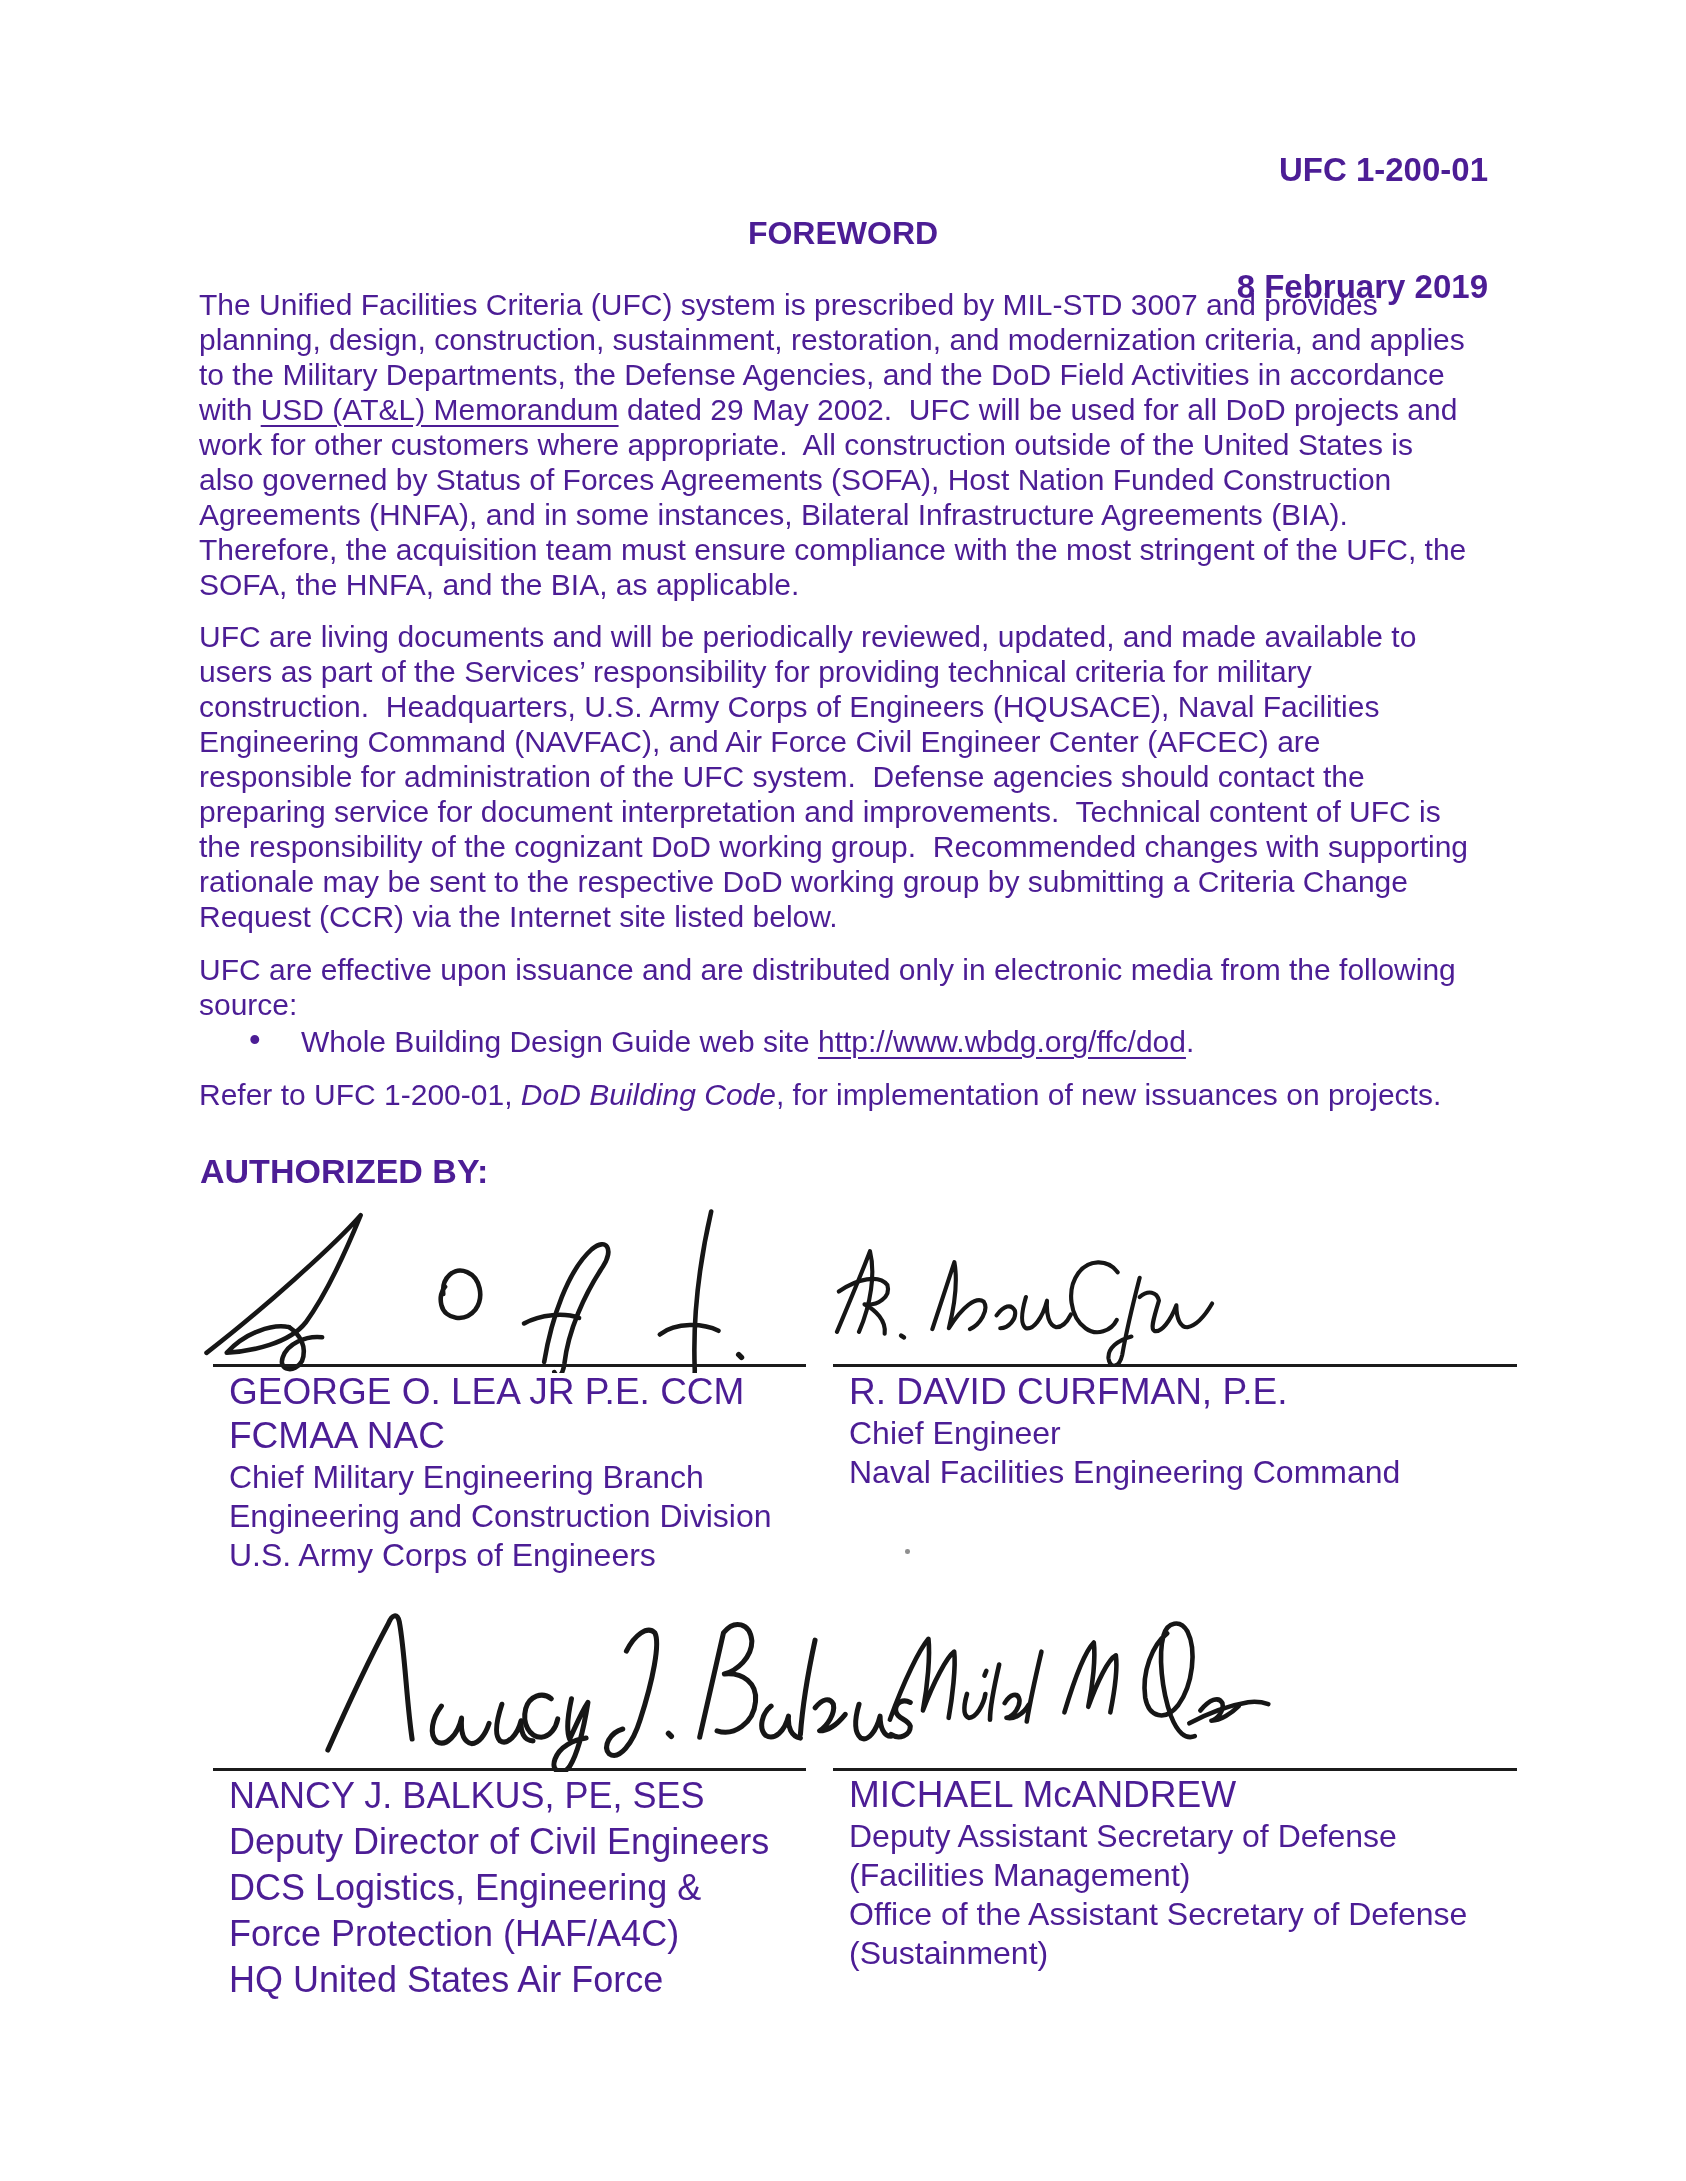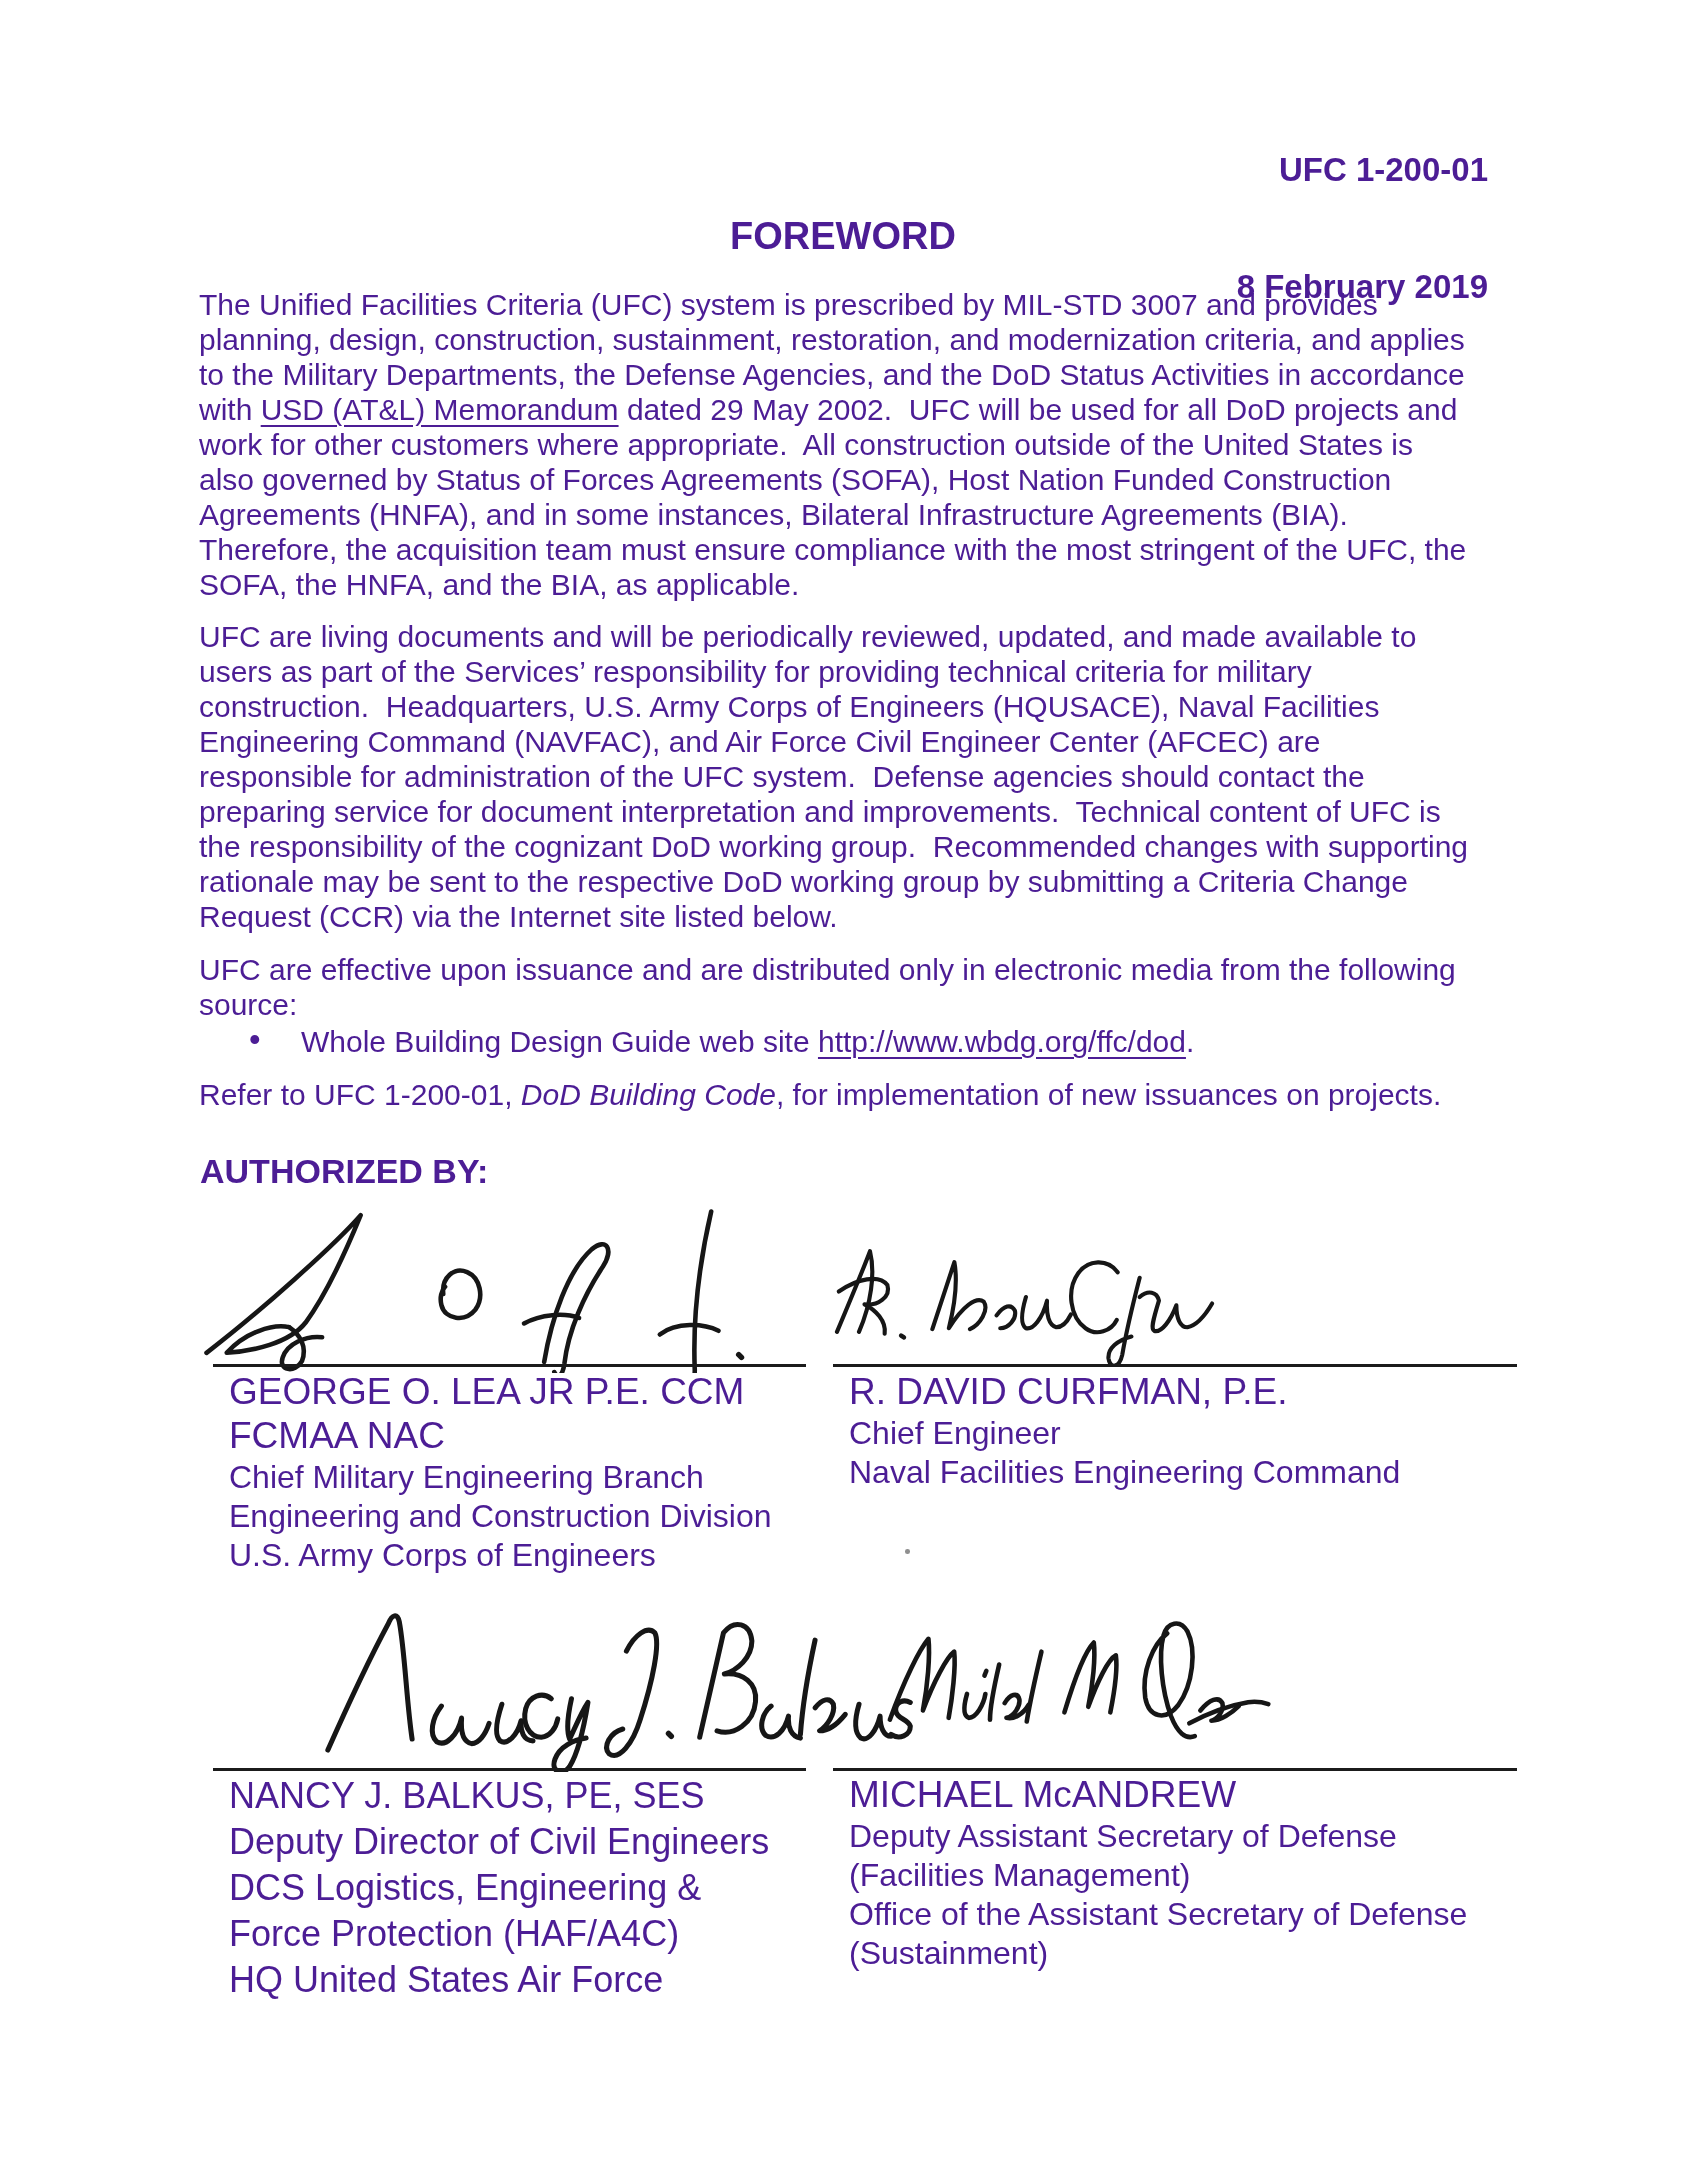--- a/index.html
+++ b/index.html
@@ -7,21 +7,21 @@
     position:relative; width:1686px; height:2182px; background:#ffffff;
     font-family:"Liberation Sans", sans-serif; color:#4c1d95;
     overflow:hidden; margin:0 auto;
   }
   .doc-header {
     position:absolute; top:72px; right:198px; text-align:right;
     font-weight:bold; font-size:33px; line-height:39px; white-space:pre;
   }
   .page-title {
     position:absolute; top:215px; left:199px; width:1288px; text-align:center;
-    font-weight:bold; font-size:38px;
+    font-weight:bold; font-size:32px;
   }
   .para { position:absolute; left:199px; font-size:30px; line-height:35px; }
   .para .line { white-space:pre; }
   #p1 { top:287px; }
   #p2 { top:619px; }
   #p3 { top:952px; }
   #bullet-line { top:1024px; padding-left:102px; }
   #bullet-line .bullet-dot { position:absolute; left:50px; top:-1.8px; font-size:33px; }
   #refer-line { top:1077px; }
   .para span.u { text-decoration:underline; text-decoration-thickness:2.3px; text-underline-offset:4.6px; }
@@ -60,21 +60,21 @@
   <div class="doc-header">
     <div>UFC 1-200-01</div>
     <div>8 February 2019</div>
   </div>
 
   <div class="page-title">FOREWORD</div>
 
   <div class="para" id="p1">
       <div class="line"><span class="p">The Unified Facilities Criteria (UFC) system is prescribed by MIL-STD 3007 and provides</span></div>
       <div class="line"><span class="p">planning, design, construction, sustainment, restoration, and modernization criteria, and applies</span></div>
-      <div class="line"><span class="p">to the Military Departments, the Defense Agencies, and the DoD Status Activities in accordance</span></div>
+      <div class="line"><span class="p">to the Military Departments, the Defense Agencies, and the DoD Field Activities in accordance</span></div>
       <div class="line"><span class="p">with </span><span class="u">USD (AT&amp;L) Memorandum</span><span class="p"> dated 29 May 2002.  UFC will be used for all DoD projects and</span></div>
       <div class="line"><span class="p">work for other customers where appropriate.  All construction outside of the United States is</span></div>
       <div class="line"><span class="p">also governed by Status of Forces Agreements (SOFA), Host Nation Funded Construction</span></div>
       <div class="line"><span class="p">Agreements (HNFA), and in some instances, Bilateral Infrastructure Agreements (BIA).</span></div>
       <div class="line"><span class="p">Therefore, the acquisition team must ensure compliance with the most stringent of the UFC, the</span></div>
       <div class="line"><span class="p">SOFA, the HNFA, and the BIA, as applicable.</span></div>
     </div>
   <div class="para" id="p2">
       <div class="line"><span class="p">UFC are living documents and will be periodically reviewed, updated, and made available to</span></div>
       <div class="line"><span class="p">users as part of the Services’ responsibility for providing technical criteria for military</span></div>

